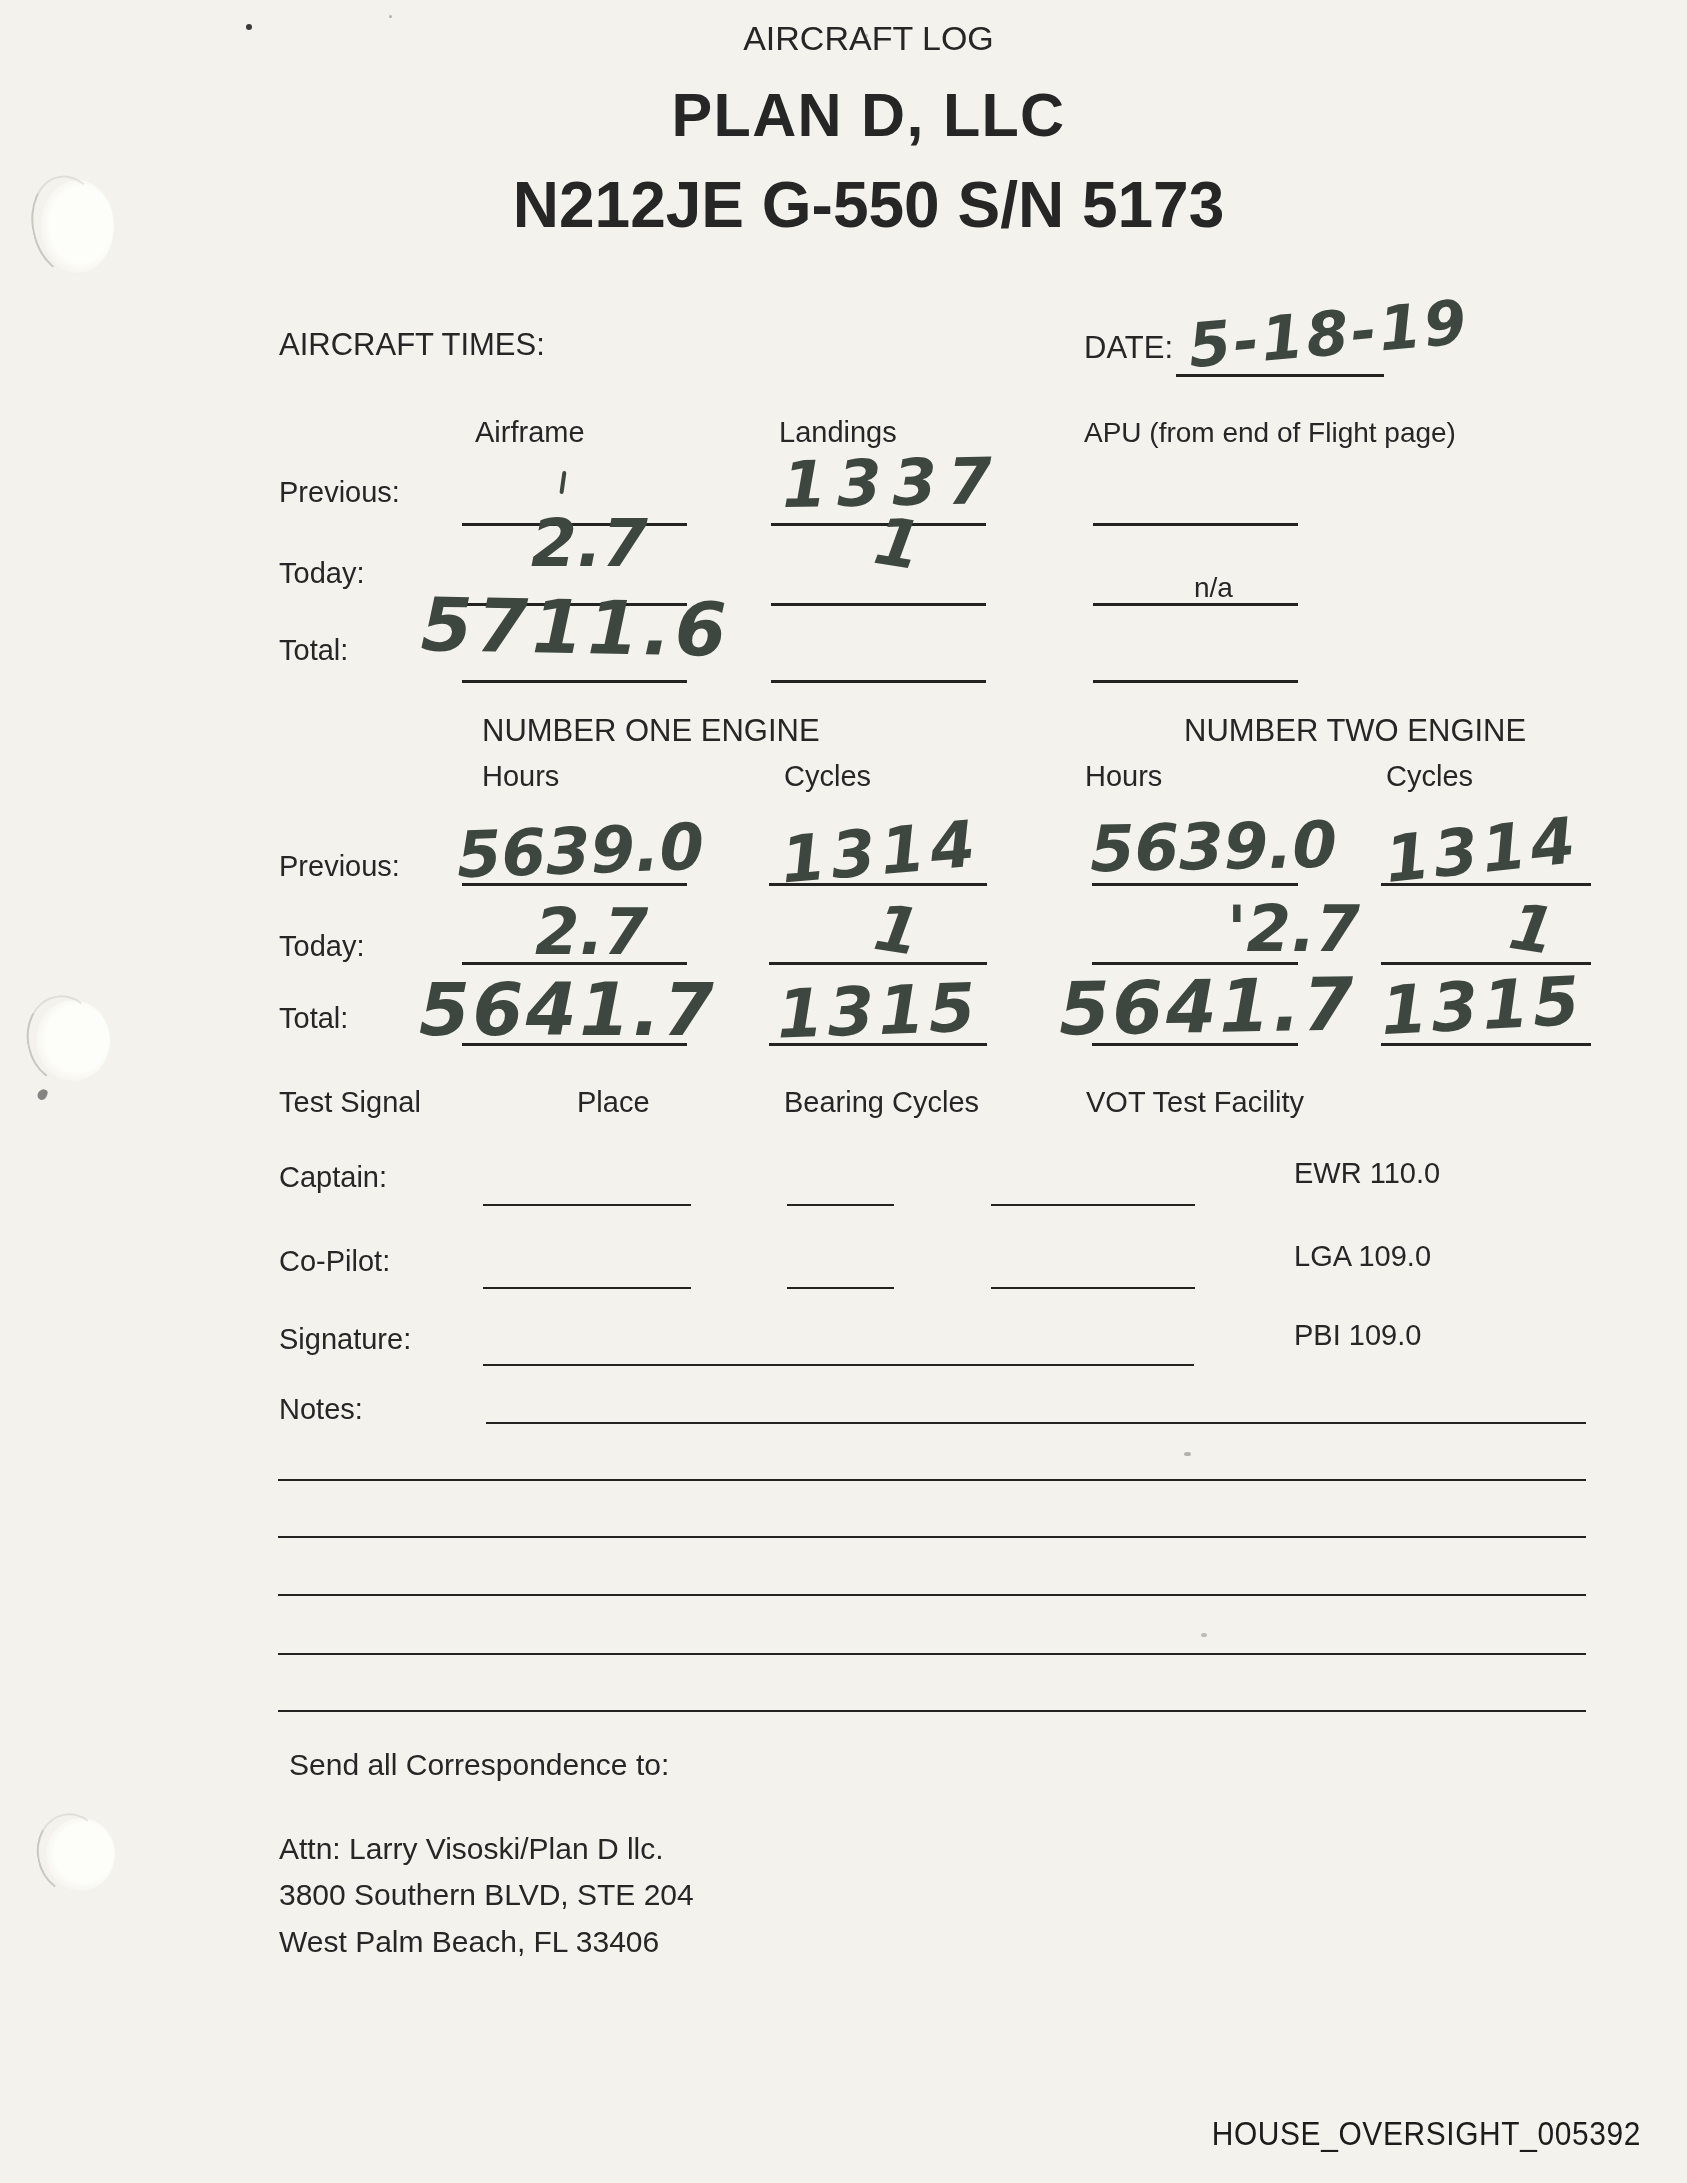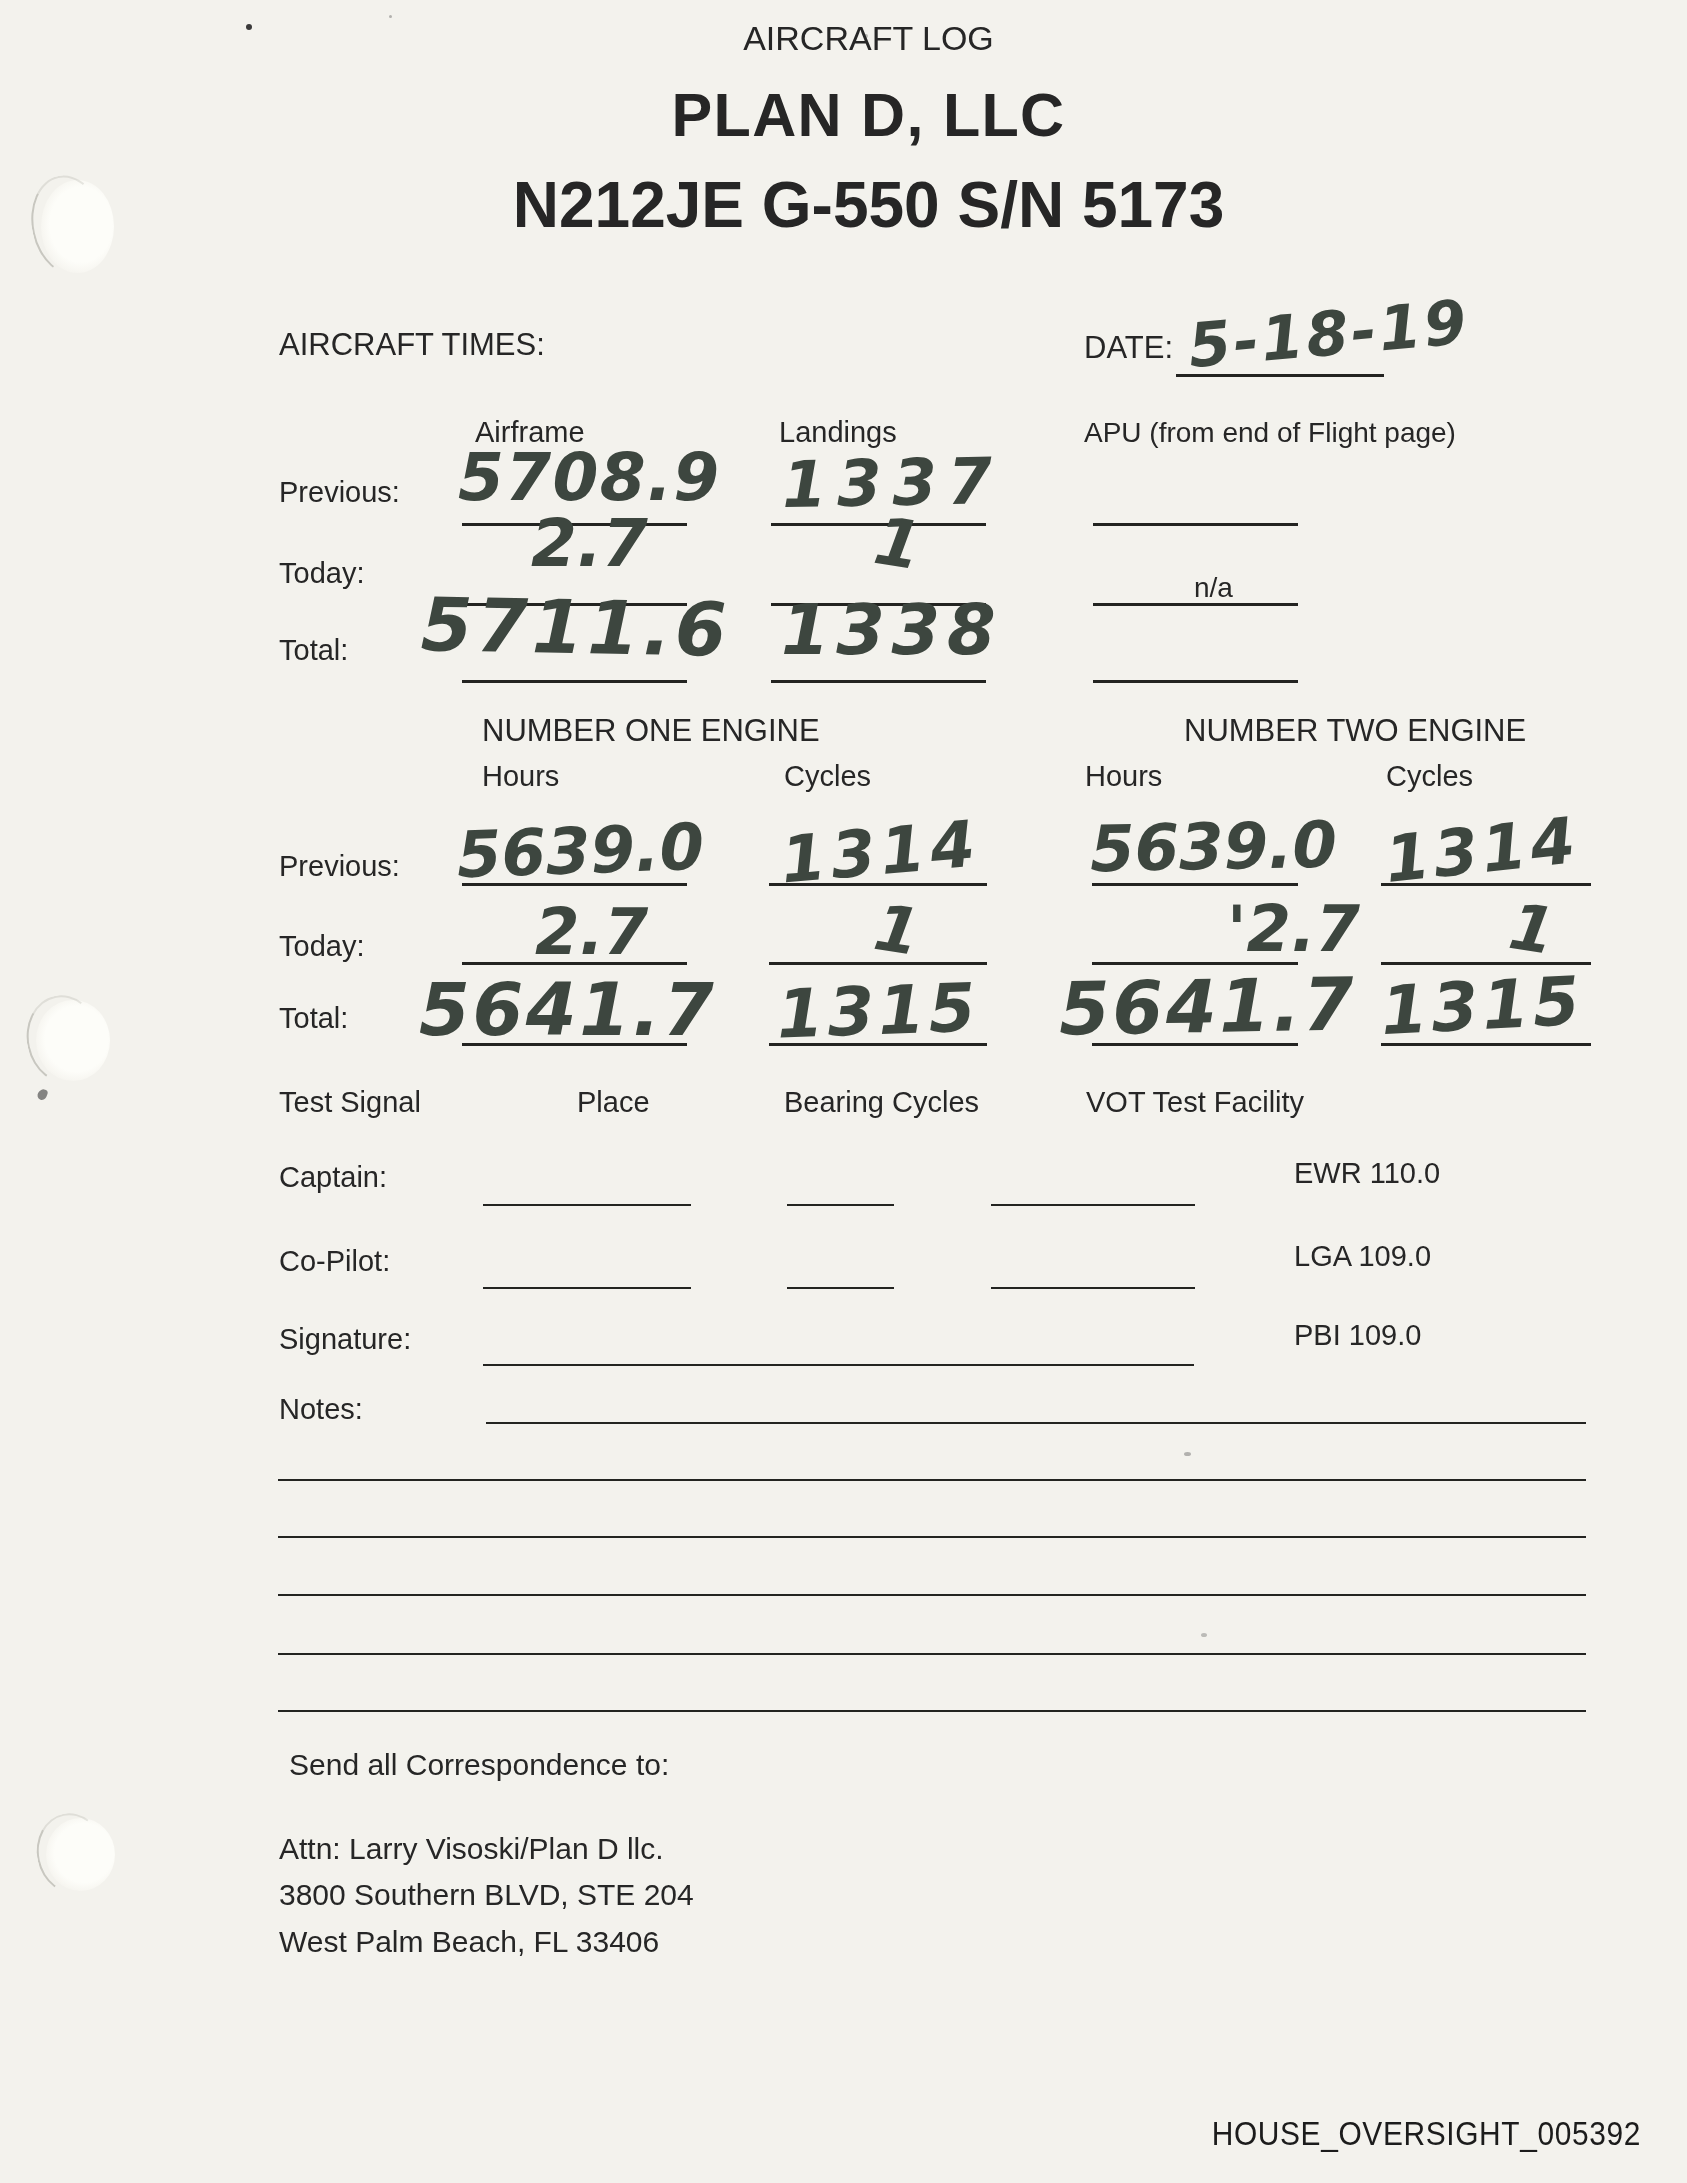--- a/index.html
+++ b/index.html
@@ -57,39 +57,37 @@
   <div class="t" style="left:279px; top:329px; font-size:31px;">AIRCRAFT TIMES:</div>
   <div class="t" style="left:1084px; top:332px; font-size:31px;">DATE:</div>
   <div class="rule" style="left:1176px; top:374px; width:208px;"></div>
   <div class="hw" style="left:1188px; top:303px; font-size:61px; transform:rotate(-5deg); letter-spacing:2.6px;">5-18-19</div>
 
   <div class="t" style="left:475px; top:418px; font-size:29px;">Airframe</div>
   <div class="t" style="left:779px; top:418px; font-size:29px;">Landings</div>
   <div class="t" style="left:1084px; top:419px; font-size:28px;">APU (from end of Flight page)</div>
 
   <div class="t" style="left:279px; top:478px; font-size:29px;">Previous:</div>
-  <div class="hw" style="left:458px; top:445px; font-size:66px; letter-spacing:1.3px;">5708.9</div>
   <div class="rule" style="left:462px; top:523px; width:225px;"></div>
   <div class="hw" style="left:782px; top:451px; font-size:64px; letter-spacing:10.6px; transform:rotate(-1deg);">1337</div>
   <div class="rule" style="left:771px; top:523px; width:215px;"></div>
   <div class="rule" style="left:1093px; top:523px; width:205px;"></div>
 
   <div class="t" style="left:279px; top:559px; font-size:29px;">Today:</div>
   <div class="tick" style="left:561px; top:471px; width:4px; height:22.5px; transform:rotate(8deg);"></div>
   <div class="hw" style="left:531px; top:511px; font-size:66px;">2.7</div>
   <div class="rule" style="left:462px; top:603px; width:225px;"></div>
   <div class="hw" style="left:875px; top:511px; font-size:66px; transform:rotate(9deg);">1</div>
   <div class="rule" style="left:771px; top:603px; width:215px;"></div>
   <div class="t" style="left:1194px; top:574px; font-size:28px;">n/a</div>
   <div class="rule" style="left:1093px; top:603px; width:205px;"></div>
 
   <div class="t" style="left:279px; top:636px; font-size:29px;">Total:</div>
   <div class="hw" style="left:421px; top:590px; font-size:74px; letter-spacing:4px; transform:rotate(1deg);">5711.6</div>
   <div class="rule" style="left:462px; top:680px; width:225px;"></div>
-  <div class="hw" style="left:781px; top:595px; font-size:70px; letter-spacing:6.6px;">1338</div>
   <div class="rule" style="left:771px; top:680px; width:215px;"></div>
   <div class="rule" style="left:1093px; top:680px; width:205px;"></div>
 
   <div class="t" style="left:482px; top:715px; font-size:31px;">NUMBER ONE ENGINE</div>
   <div class="t" style="left:1184px; top:715px; font-size:31px;">NUMBER TWO ENGINE</div>
   <div class="t" style="left:482px; top:762px; font-size:29px;">Hours</div>
   <div class="t" style="left:784px; top:762px; font-size:29px;">Cycles</div>
   <div class="t" style="left:1085px; top:762px; font-size:29px;">Hours</div>
   <div class="t" style="left:1386px; top:762px; font-size:29px;">Cycles</div>
 

